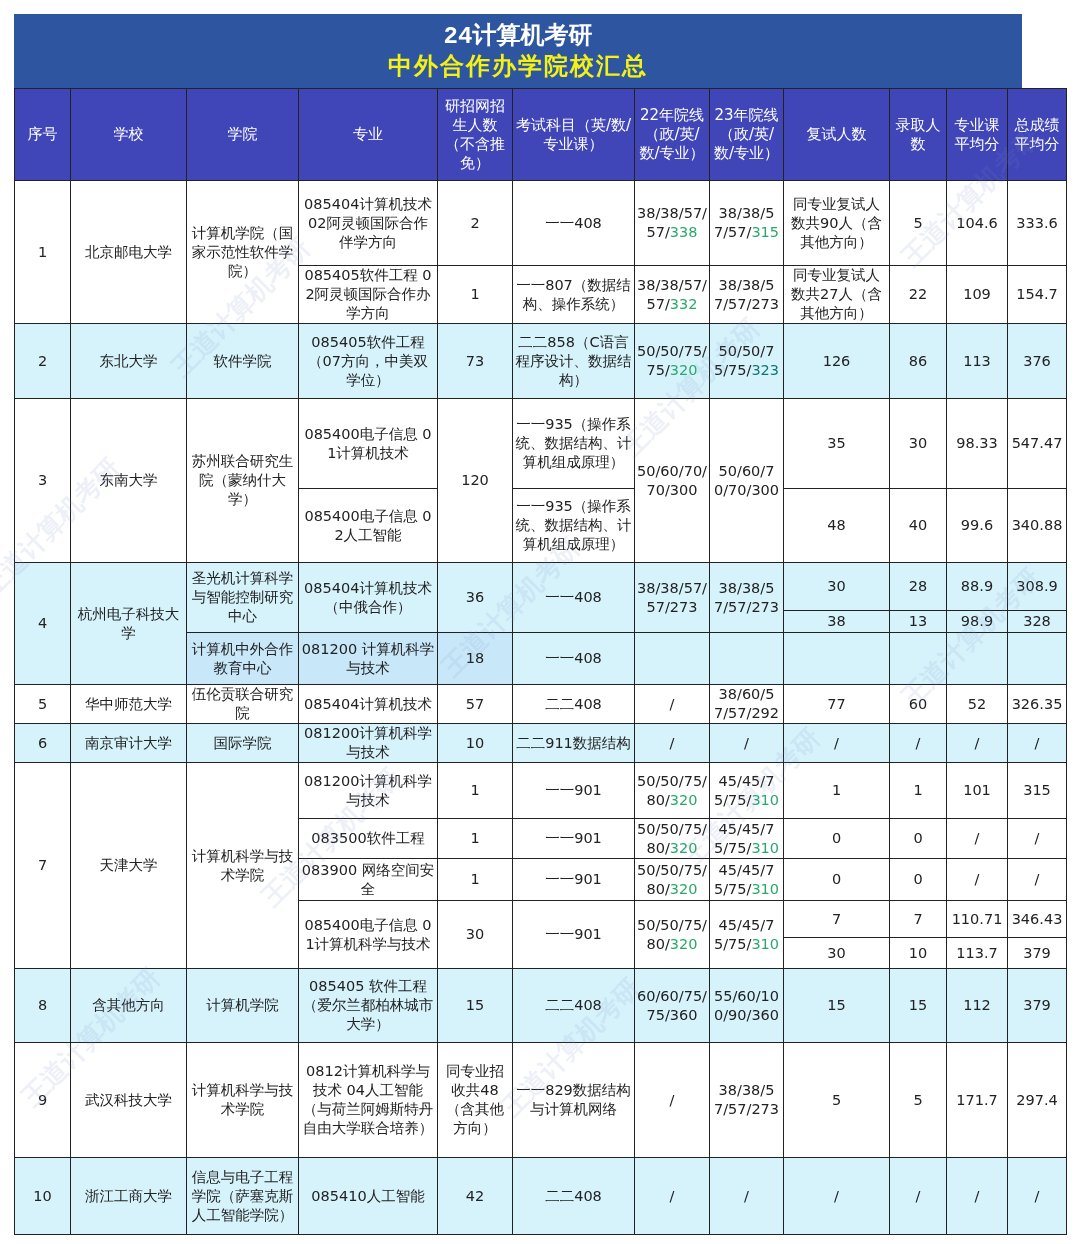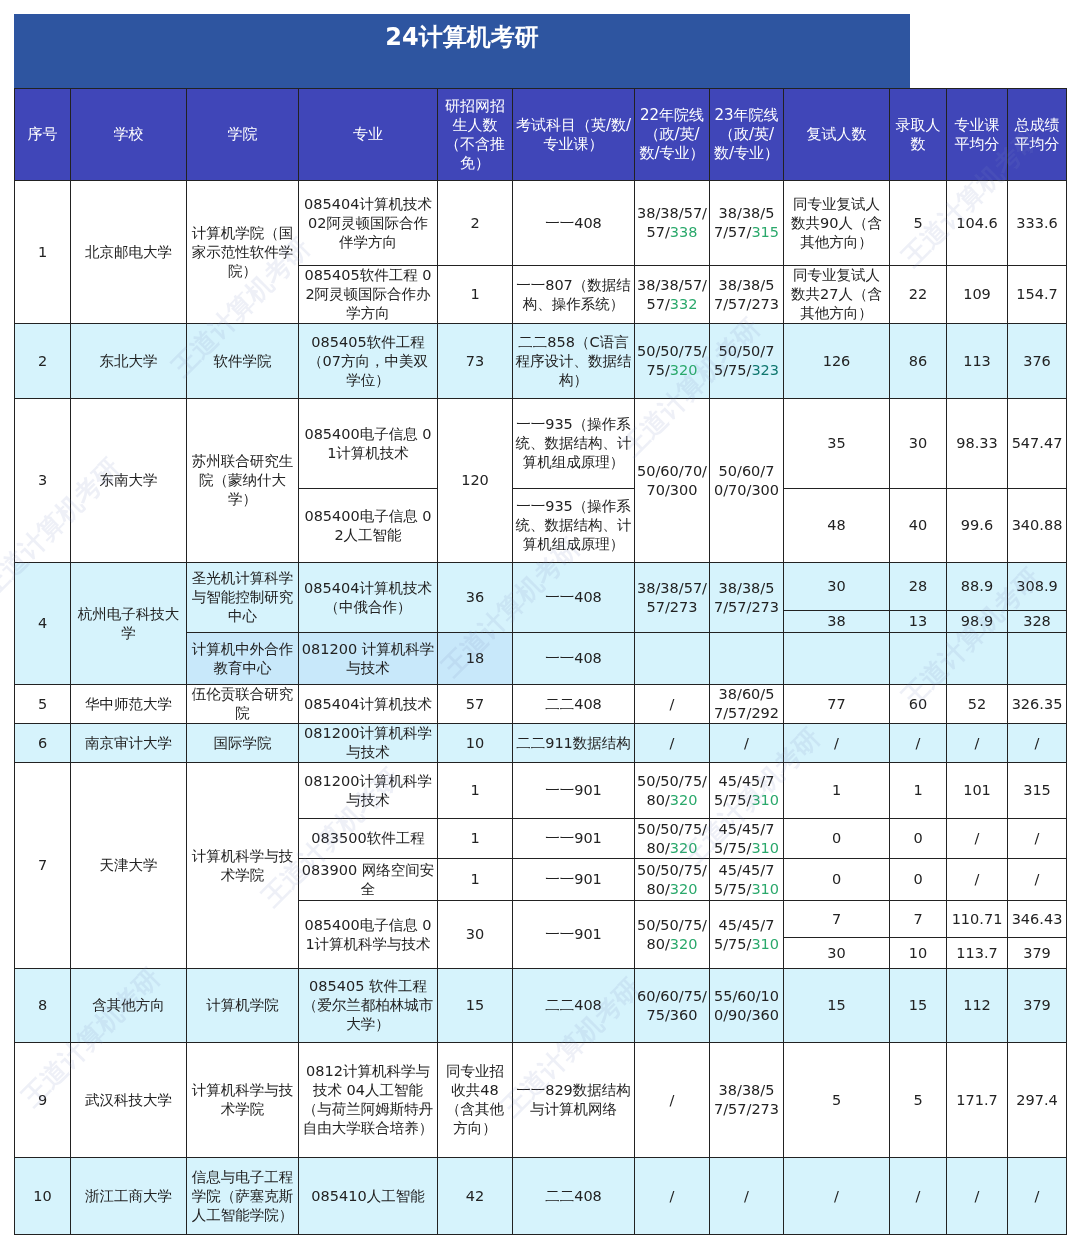--- a/index.html
+++ b/index.html
@@ -1,34 +1,35 @@
 <!DOCTYPE html>
 <html><head>
 <meta charset="utf-8">
 <style>
   html,body{margin:0;padding:0;background:#fff;}
   body{width:1080px;height:1244px;position:relative;overflow:hidden;font-family:"DejaVu Sans","Liberation Sans",sans-serif;color:#222;}
-  .titlebar{position:absolute;left:14px;top:14px;width:896px;height:74px;background:#2e55a0;text-align:center;}
+  .titlebar{position:absolute;left:14px;top:14px;width:1008px;height:74px;background:#2e55a0;text-align:center;font-family:Liberation Mono, monospace;}
   .t1{color:#fff;font-size:24px;font-weight:bold;line-height:30px;margin-top:8px;}
   .t2{color:#f4f214;font-size:24px;font-weight:bold;line-height:32px;letter-spacing:2px;}
   table{position:absolute;left:14px;top:88px;border-collapse:collapse;table-layout:fixed;width:1052px;}
   td,th{border:1.5px solid #222;text-align:center;vertical-align:middle;font-size:14.5px;line-height:19px;padding:0 2px;overflow:hidden;word-break:break-all;}
   th{background:#4046b8;color:#fff;font-weight:normal;font-size:15px;}
   tr.b td{background:#d6f3fc;}
   tr.w td{background:#fff;}
   td.hl{background:#c8e8fa !important;}
   .g{color:#2aa86b;}
   .r{color:#0f766e;}
   .wm{position:absolute;color:rgba(120,140,190,0.13);font-size:26px;font-weight:bold;transform:rotate(-45deg);pointer-events:none;white-space:nowrap;}
 </style>
 </head>
 <body>
 
 <div class="titlebar">
   <div class="t1">24计算机考研</div>
+  <div class="t2">中外合作办学院校汇总</div>
 </div>
 
 <table>
   <colgroup>
     <col style="width:56px">
       <col style="width:116px">
       <col style="width:112px">
       <col style="width:139px">
     <col style="width:75px">
       <col style="width:122px">

